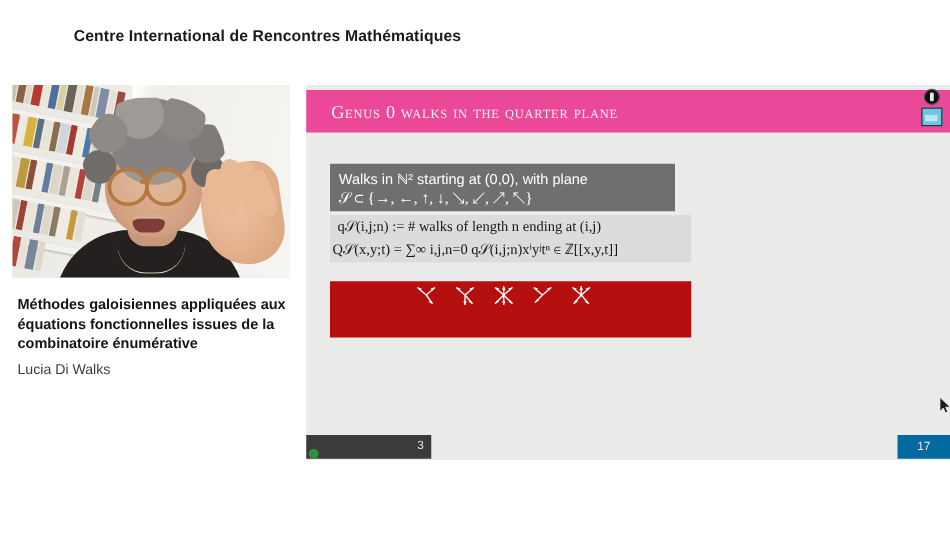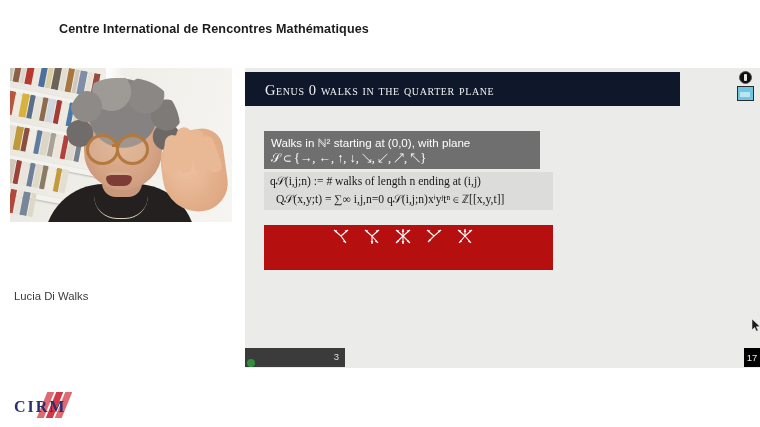--- a/index.html
+++ b/index.html
@@ -200,22 +200,22 @@
   #slide {
     position: absolute;
     left: 245px; top: 68px;
     width: 515px;
     height: 300px;
     background: #ebebe9;
   }
   #slide-topbar {
     position: absolute;
     left: 0; top: 4px;
-    width: 435px; height: 34px;
-    background: #0f172a;
+    width: 515px; height: 34px;
+    background: #ec4899;
   }
   #slide-title {
     position: absolute;
     left: 20px; top: 10px;
     font-family: "Liberation Serif", serif;
     font-size: 14.5px;
     font-variant: small-caps;
     letter-spacing: 0.6px;
     color: #f2f2f2;
     white-space: nowrap;
@@ -269,21 +269,21 @@
     width: 289px; height: 38px;
     background: #dcdcda;
     color: #17171a;
   }
   #form-line1 {
     position:absolute; left:6px; top:3px;
     font-family: "Liberation Serif", serif;
     font-size: 11.6px; white-space: nowrap; text-align: center;
   }
   #form-line2 {
-    position:absolute; left:12px; top:19px;
+    position:absolute; left:2px; top:19px;
     font-family: "Liberation Serif", serif;
     font-size: 11.6px; white-space: nowrap;
   }
 
   
   #box-kernel {
     position: absolute;
     left: 19px; top: 157px;
     width: 289px; height: 45px;
     background: #b50f0f;
@@ -343,22 +343,22 @@
     width: 8px; height: 8px; border-radius:50%;
     background: #2f8f3f;
   }
   #progress-num {
     position:absolute; right:6px; top:3px;
     font-size: 9.5px; color: #dedede;
   }
   #total-pages {
     position: absolute;
     right: 0px; top: 0px;
-    width: 16px; height: 19px;
-    background: #000000;
+    width: 42px; height: 19px;
+    background: #0369a1;
     color: #e8e8e8;
     font-size: 9.5px;
     text-align: center;
     line-height: 19px;
   }
 
   #cursor {
     position: absolute;
     left: 752px; top: 318px;
     width: 9px; height: 13px;
@@ -457,28 +457,23 @@
     <div id="glass-bridge"></div>
     <div id="mouth"></div>
     <div id="hand">
       <div class="finger" style="left:4px;top:2px;width:15px;height:40px;transform:rotate(14deg)"></div>
       <div class="finger" style="left:18px;top:-4px;width:15px;height:46px;transform:rotate(6deg)"></div>
       <div class="finger" style="left:32px;top:0px;width:15px;height:44px;transform:rotate(-4deg)"></div>
       <div class="finger" style="left:44px;top:8px;width:14px;height:38px;transform:rotate(-12deg)"></div>
     </div>
   </div>
 
+  <div id="talk-title">Méthodes galoisiennes appliquées aux équations fonctionnelles issues de la combinatoire énumérative</div>
   <div id="speaker-name">Lucia Di Walks</div>
 
-  <div id="logo">
-    <div class="slash" id="slash1"></div>
-    <div class="slash" id="slash2"></div>
-    <div class="slash" id="slash3"></div>
-    <div id="logo-text">CIRM</div>
-  </div>
 
   <div id="slide">
 
     <div id="slide-topbar">
       <div id="slide-title">Genus 0 walks in the quarter plane</div>
     </div>
 
     <div id="nav-icons">
       <div id="icon-circle">
         <div id="icon-circle-glyph"></div>

